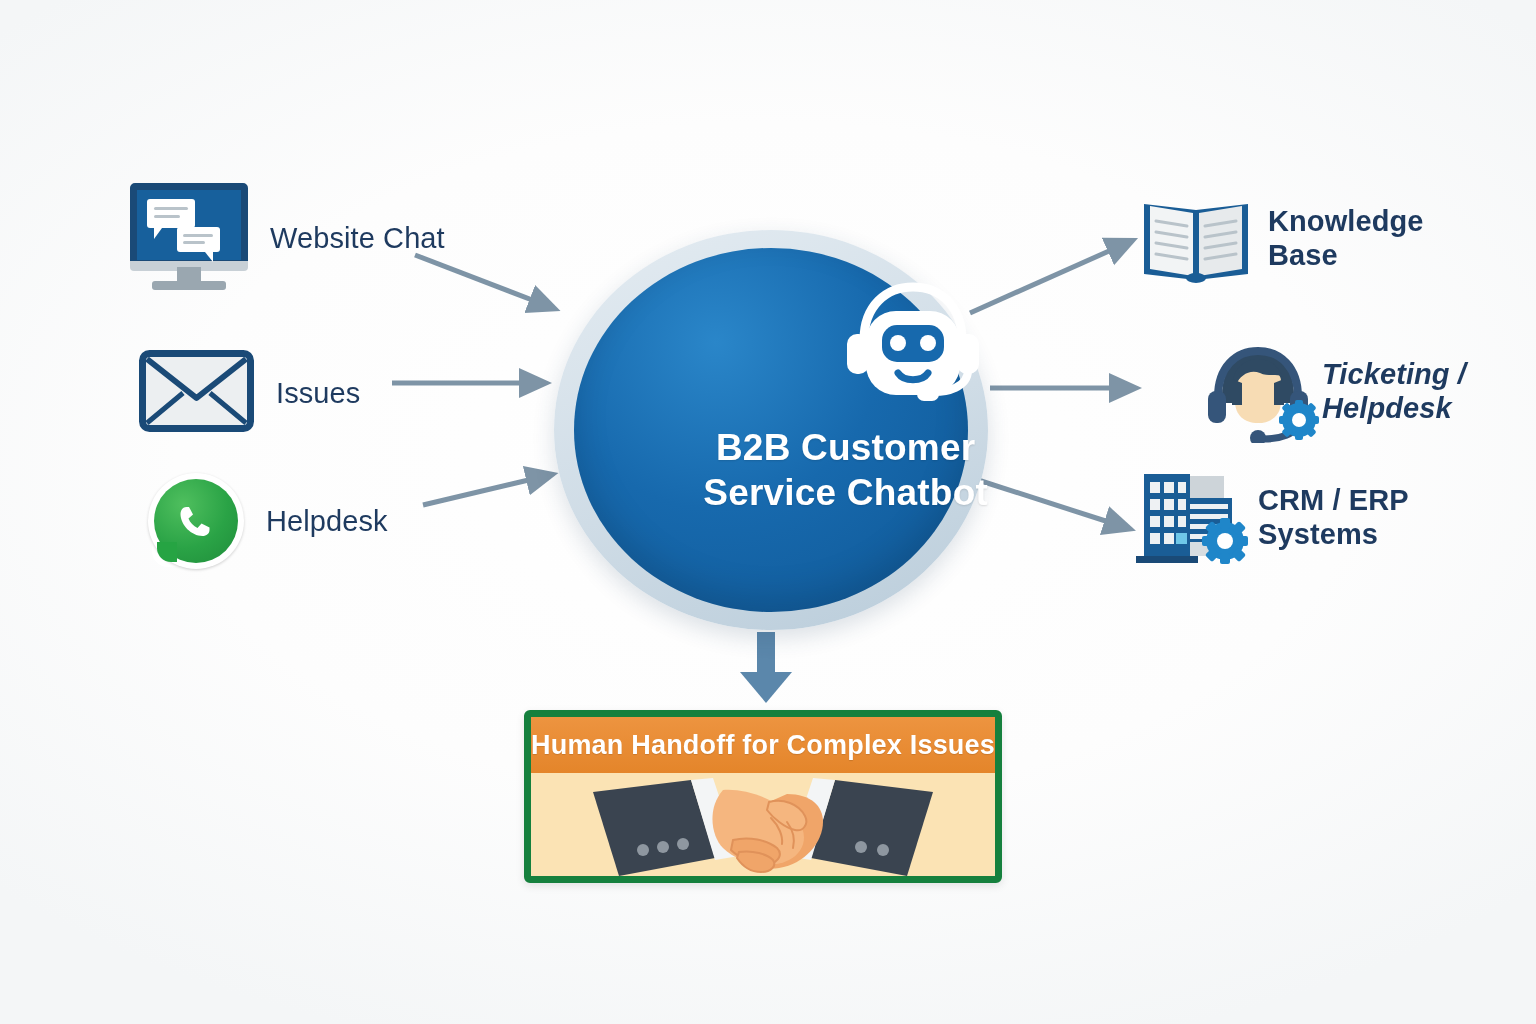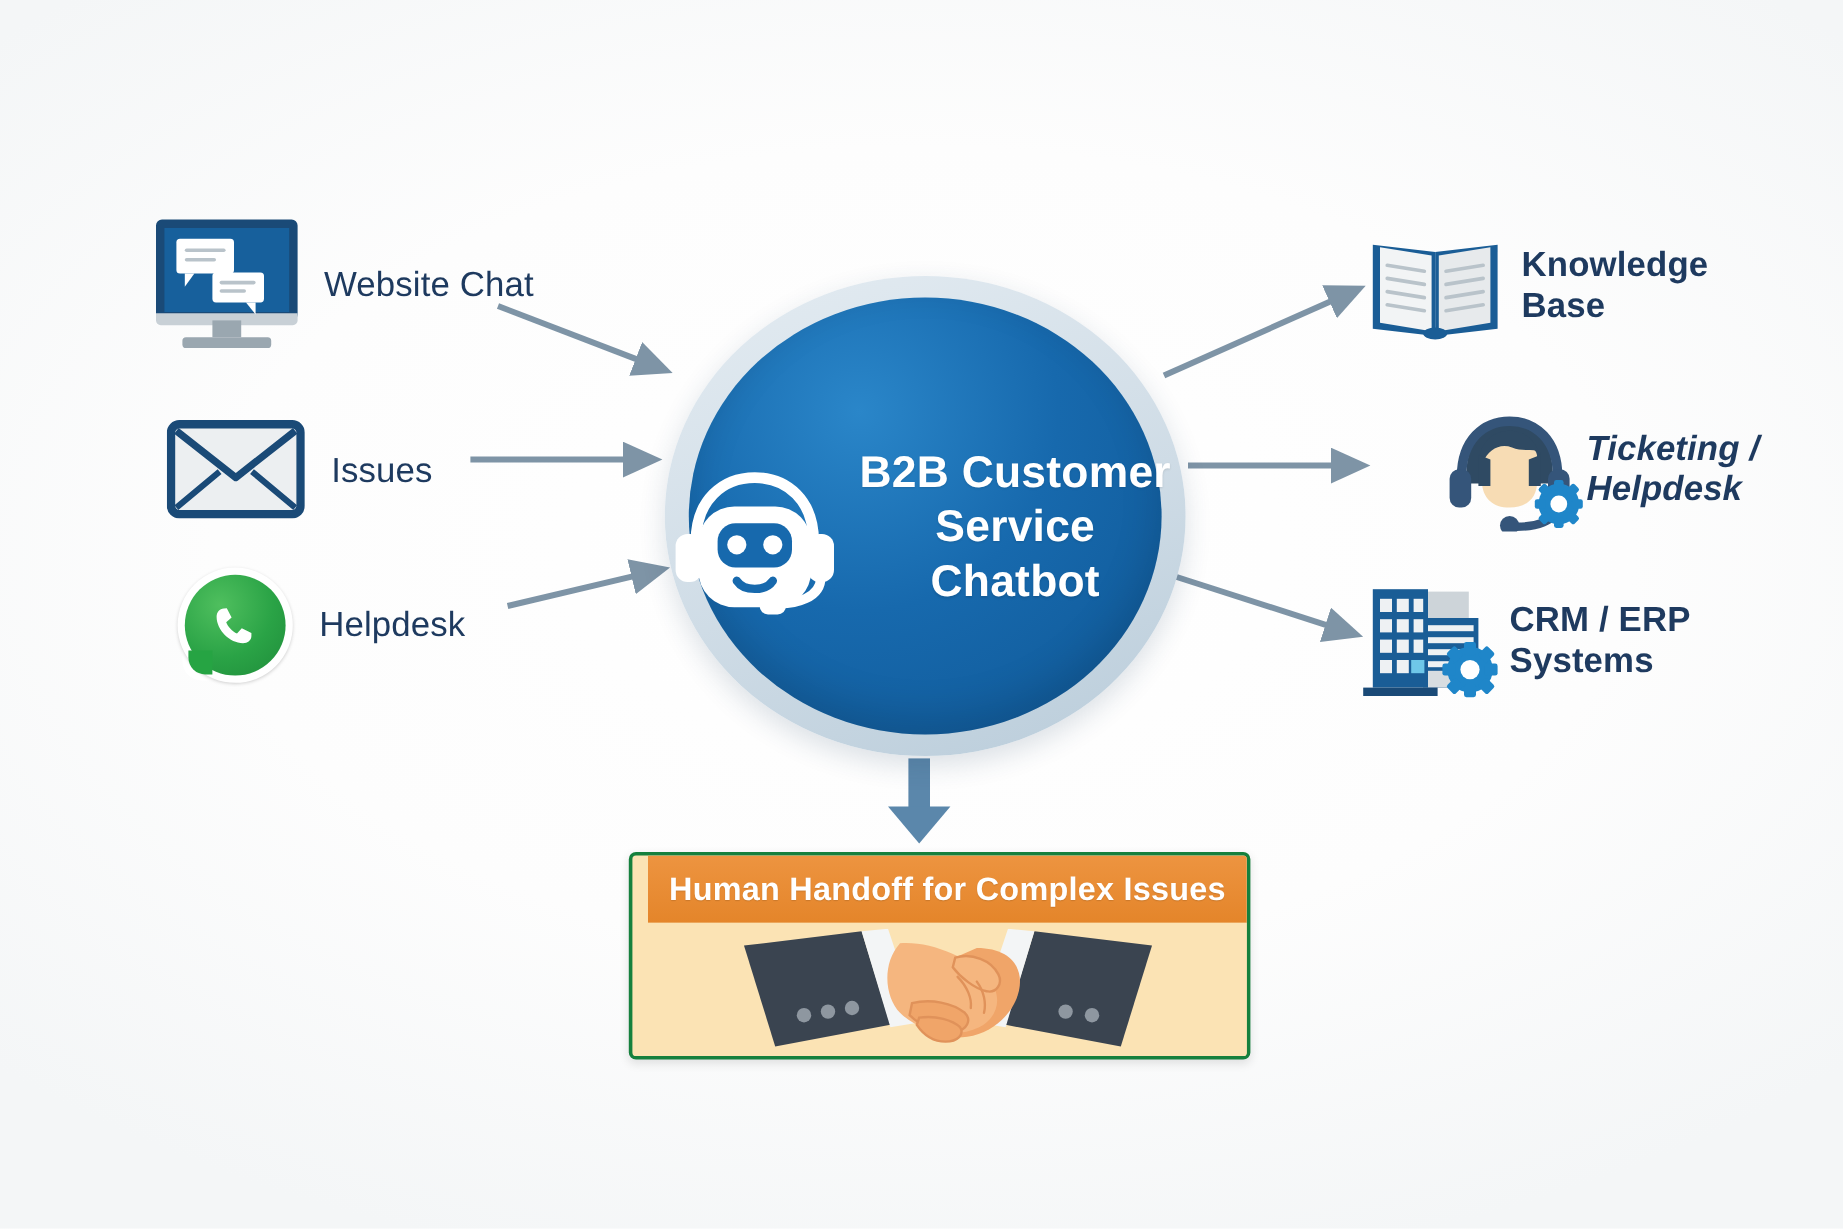--- a/index.html
+++ b/index.html
@@ -66,36 +66,36 @@
   .hub-ring{
     position:absolute;left:0;top:0;width:434px;height:400px;border-radius:50%;
     background:linear-gradient(160deg,#e4ecf2 0%,#cfdce6 55%,#b9ccda 100%);
     box-shadow:0 8px 22px rgba(40,70,100,.16);
   }
   .hub-disc{
     position:absolute;left:20px;top:18px;width:394px;height:364px;border-radius:50%;
     background:radial-gradient(circle at 36% 26%,#2a86c9 0%,#1769ad 45%,#0f5795 100%);
     box-shadow:inset 0 -14px 34px rgba(0,0,0,.13);
   }
-  .hub-inner{position:absolute;inset:0;display:flex;flex-direction:row;align-items:center;}
+  .hub-inner{position:absolute;inset:0;display:flex;flex-direction:column;align-items:flex-end;}
   .robot-wrap{margin-top:48px;}
   .hub-title{
     margin-top:18px;text-align:center;color:#ffffff;font-weight:700;
     font-size:37px;line-height:1.22;letter-spacing:.2px;white-space:pre-line;
     text-shadow:0 1px 2px rgba(0,0,0,.12);
   }
 
   
   .arrows{position:absolute;inset:0;pointer-events:none;}
 
   
   .handoff{
-    position:absolute;left:524px;top:710px;width:518px;height:173px;
-    border:3px solid #15803d;border-radius:6px;box-sizing:border-box;
-    box-shadow:0 3px 8px rgba(0,0,0,.10);overflow:hidden;background:#fbe3b4;padding-left:13px;
+    position:absolute;left:524px;top:710px;width:478px;height:173px;
+    border:7px solid #15803d;border-radius:6px;box-sizing:border-box;
+    box-shadow:0 3px 8px rgba(0,0,0,.10);overflow:hidden;background:#fbe3b4;
   }
   .handoff-head{
     height:56px;background:linear-gradient(to bottom,#ed9440 0%,#e4852a 100%);
     display:flex;align-items:center;justify-content:center;
   }
   .handoff-head span{
     color:#fff;font-weight:700;font-size:27px;letter-spacing:.2px;
     text-shadow:0 1px 1px rgba(0,0,0,.13);
   }
   .handoff-body{
@@ -262,21 +262,21 @@
             <rect x="27" y="26" width="8" height="9" rx="2" transform="rotate(-45 31 31)"></rect>
           </g>
           <circle cx="19" cy="19" r="7" fill="#ffffff"></circle>
         </g>
       </svg>
     </div>
     <div class="label">Ticketing /
 Helpdesk</div>
   </div>
 
-  <div class="node right" style="left:1130px;top:487px;">
+  <div class="node right" style="left:1130px;top:470px;">
     <div class="icon bldg">
       <svg width="124" height="96" viewBox="0 0 124 96">
 
         <rect x="56" y="6" width="38" height="80" fill="#cdd4d9"></rect>
 
         <rect x="56" y="28" width="46" height="58" fill="#1a5d96"></rect>
         <g fill="#eef1f3">
           <rect x="60" y="34" width="38" height="5"></rect>
           <rect x="60" y="44" width="38" height="5"></rect>
           <rect x="60" y="54" width="38" height="5"></rect>

